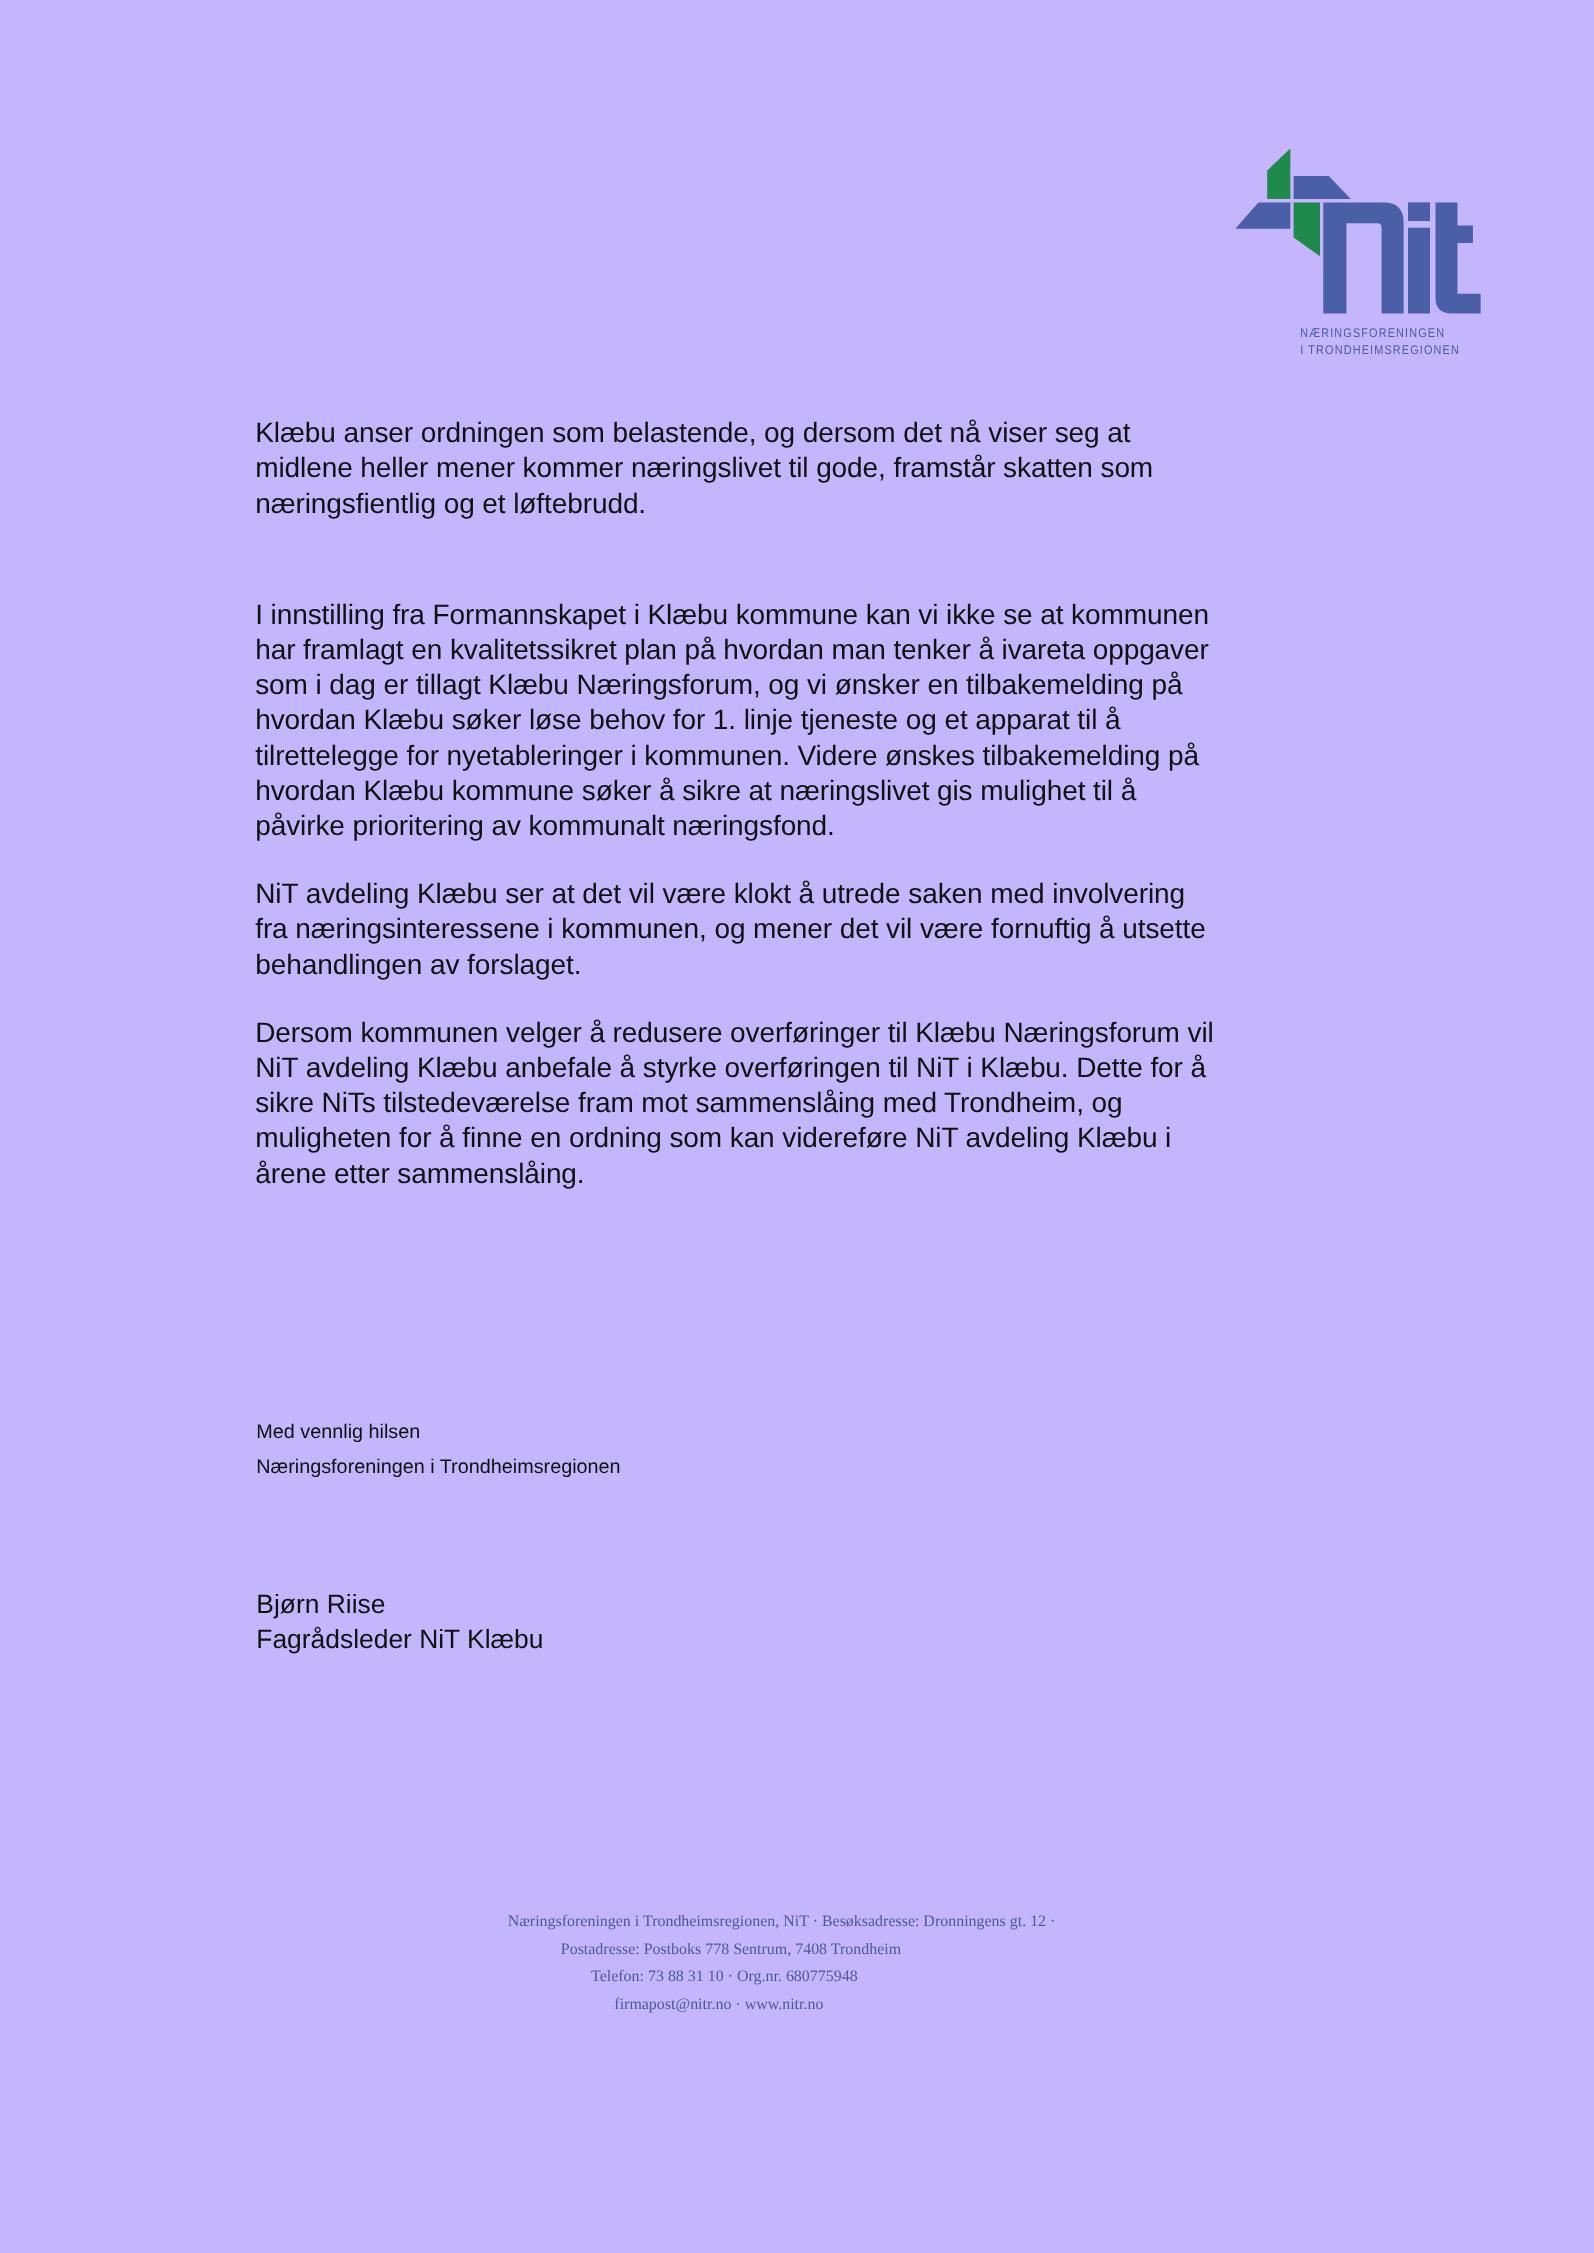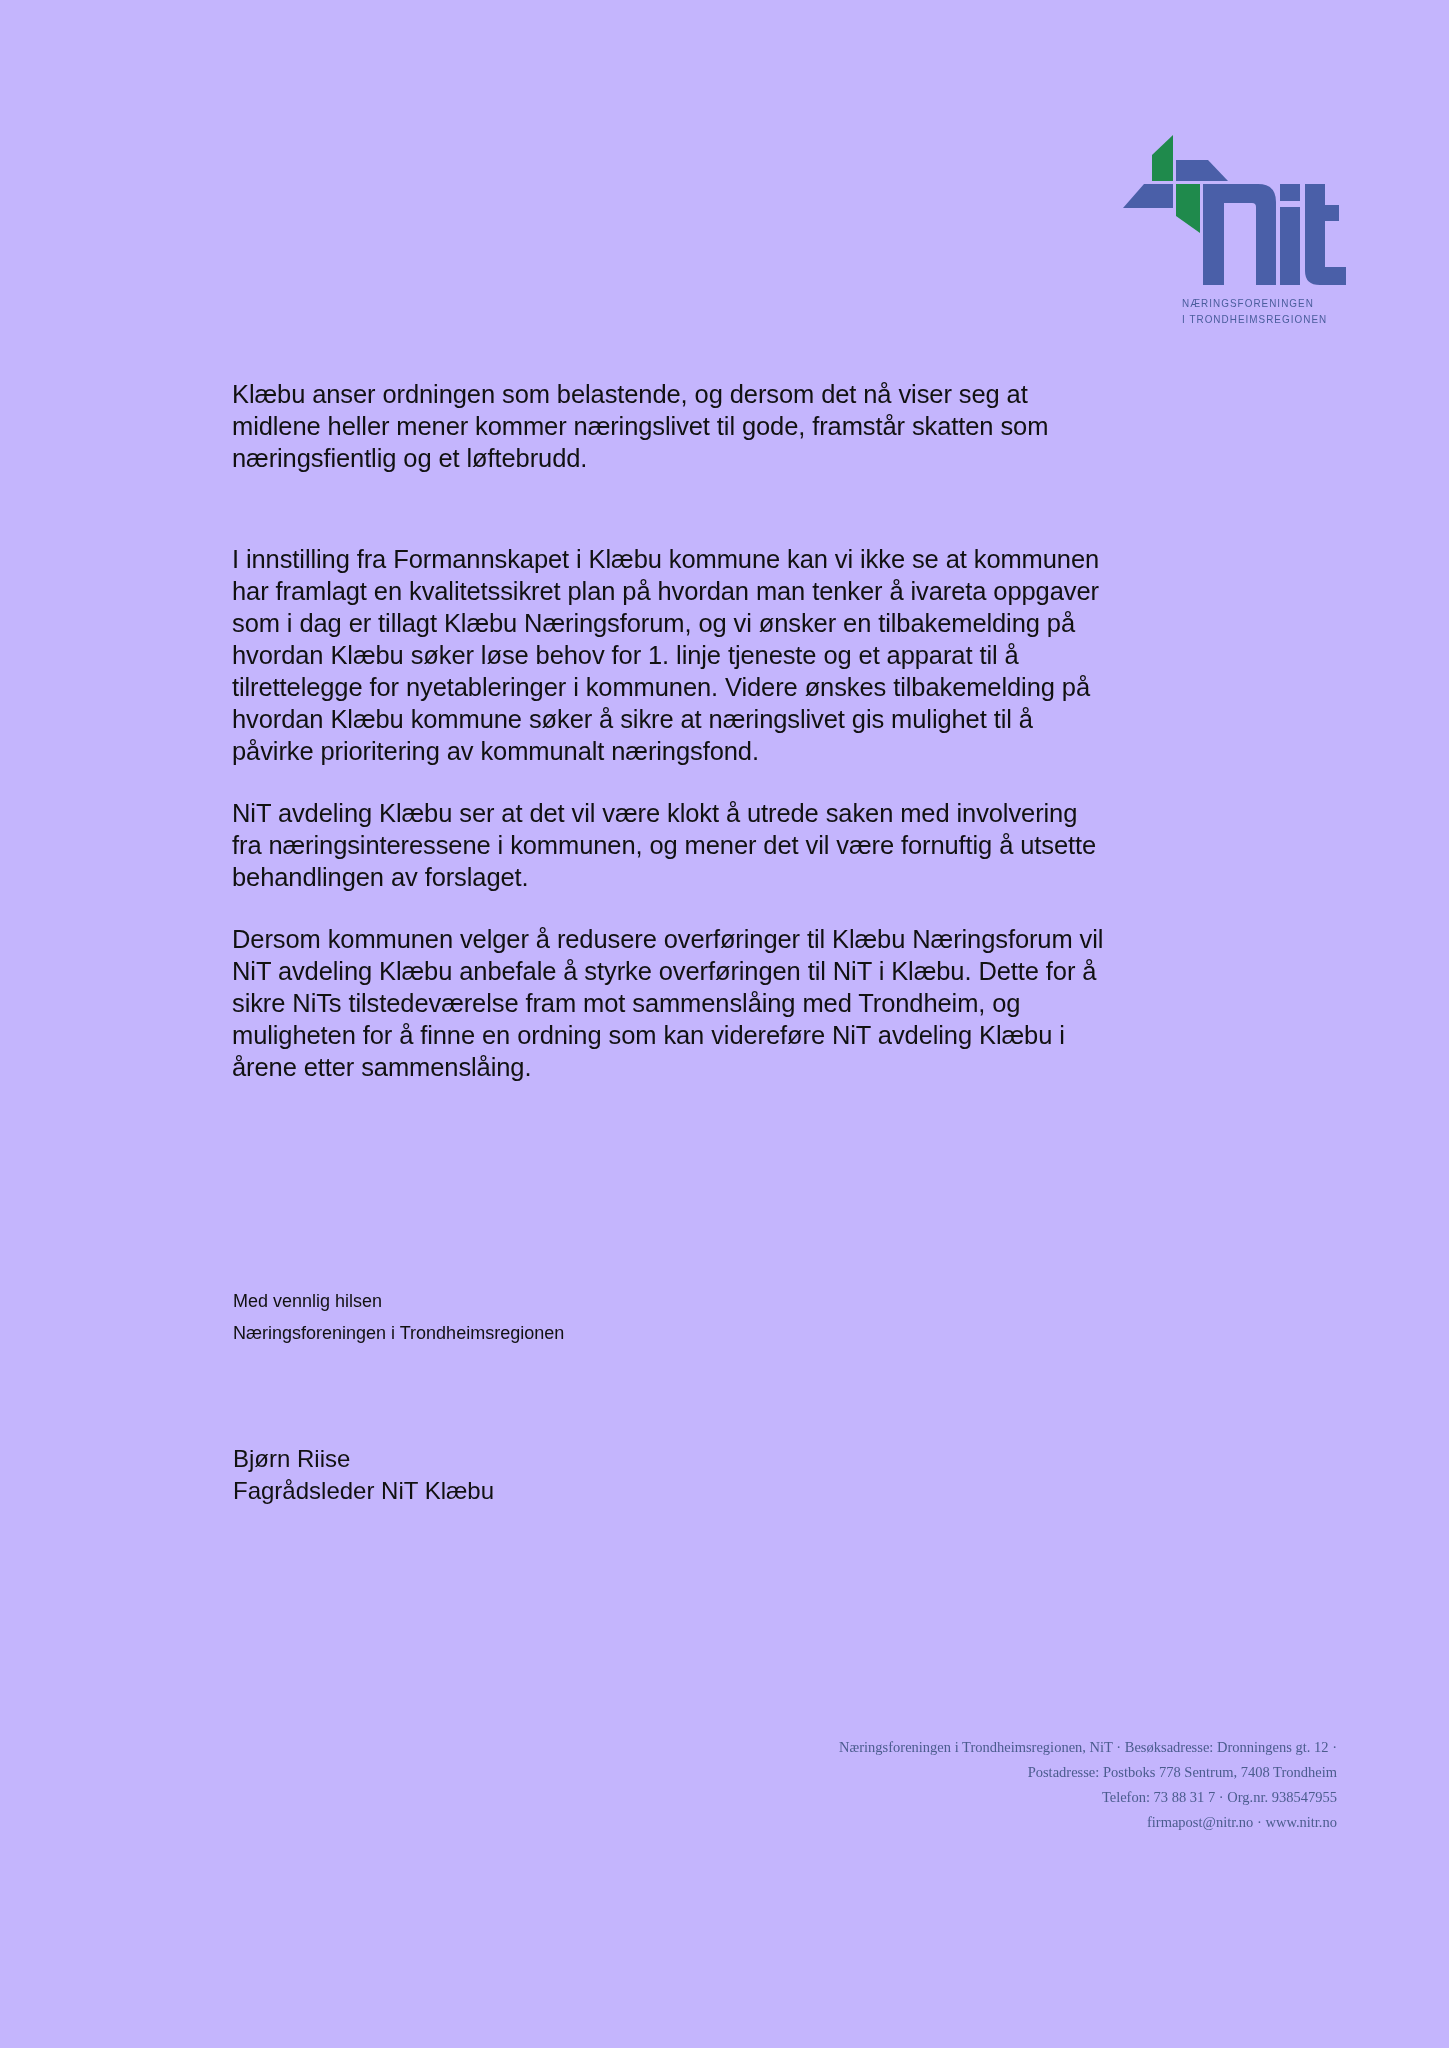--- a/index.html
+++ b/index.html
@@ -90,26 +90,25 @@
     line-height: 32px;
   }
   .signature .line { display: block; white-space: nowrap; }
 
   
   .footer {
     position: absolute;
     left: 0;
     width: 1303px;
     top: 1735px;
-    text-align: right;
+    text-align: center;
     font-family: "Liberation Serif", "DejaVu Serif", serif;
     font-size: 14.5px;
     line-height: 25px;
     color: #4b5c8e;
-    padding-left: 34px;
   }
   .footer .line { display: block; white-space: nowrap; }
   .footer .line-1 { margin-left: 118px; }
   .footer .line-2 { margin-left: 26px; }
   .footer .line-3 { margin-left: 14px; }
   .footer .line-4 { margin-left: 4px; }
 </style>
 </head>
 <body>
 
@@ -175,17 +174,17 @@
   </div>
 
   <div class="signature">
     <span class="line">Bjørn Riise</span>
     <span class="line">Fagrådsleder NiT Klæbu</span>
   </div>
 
   <div class="footer">
     <span class="line line-1">Næringsforeningen i Trondheimsregionen, NiT · Besøksadresse: Dronningens gt. 12 ·</span>
     <span class="line line-2">Postadresse: Postboks 778 Sentrum, 7408 Trondheim</span>
-    <span class="line line-3">Telefon: 73 88 31 7 ·  Org.nr. 938547955</span>
+    <span class="line line-3">Telefon: 73 88 31 10 ·  Org.nr. 680775948</span>
     <span class="line line-4">firmapost@nitr.no · www.nitr.no</span>
   </div>
 
 </div>
 
 </body></html>

